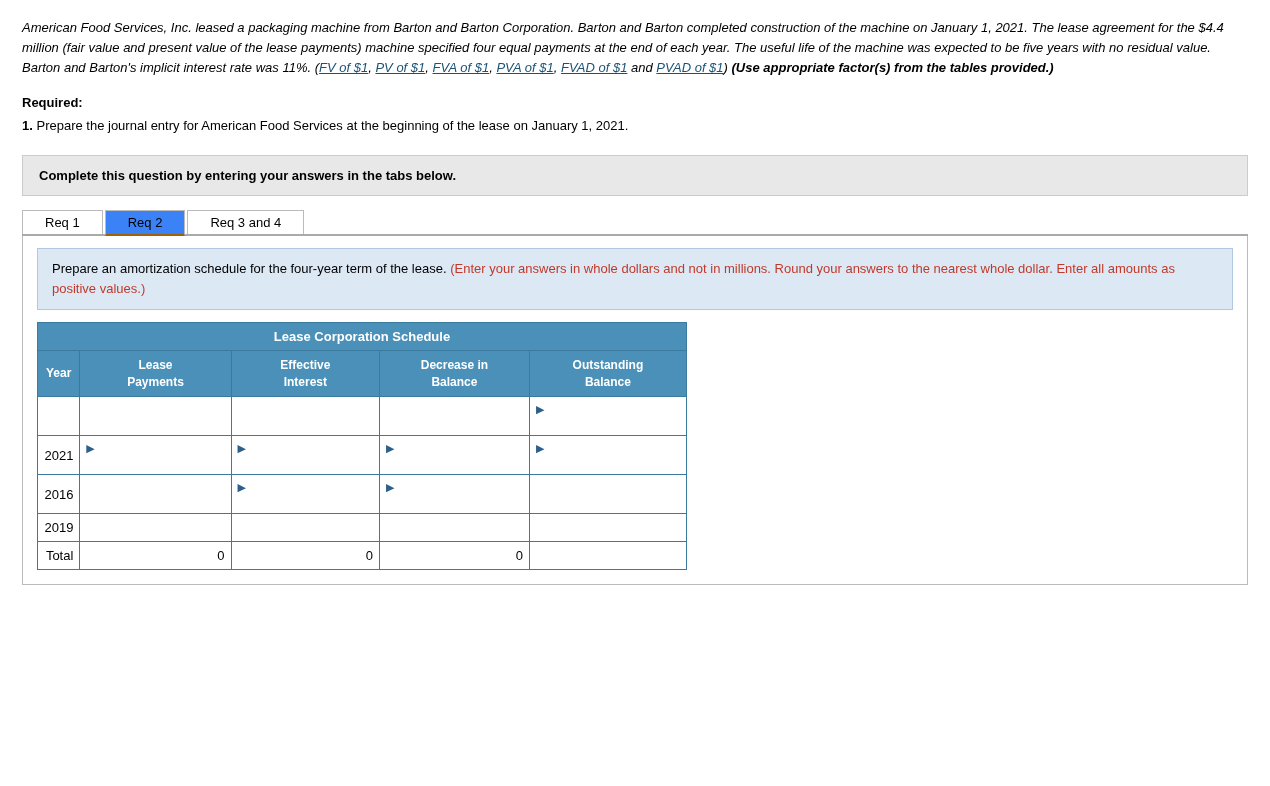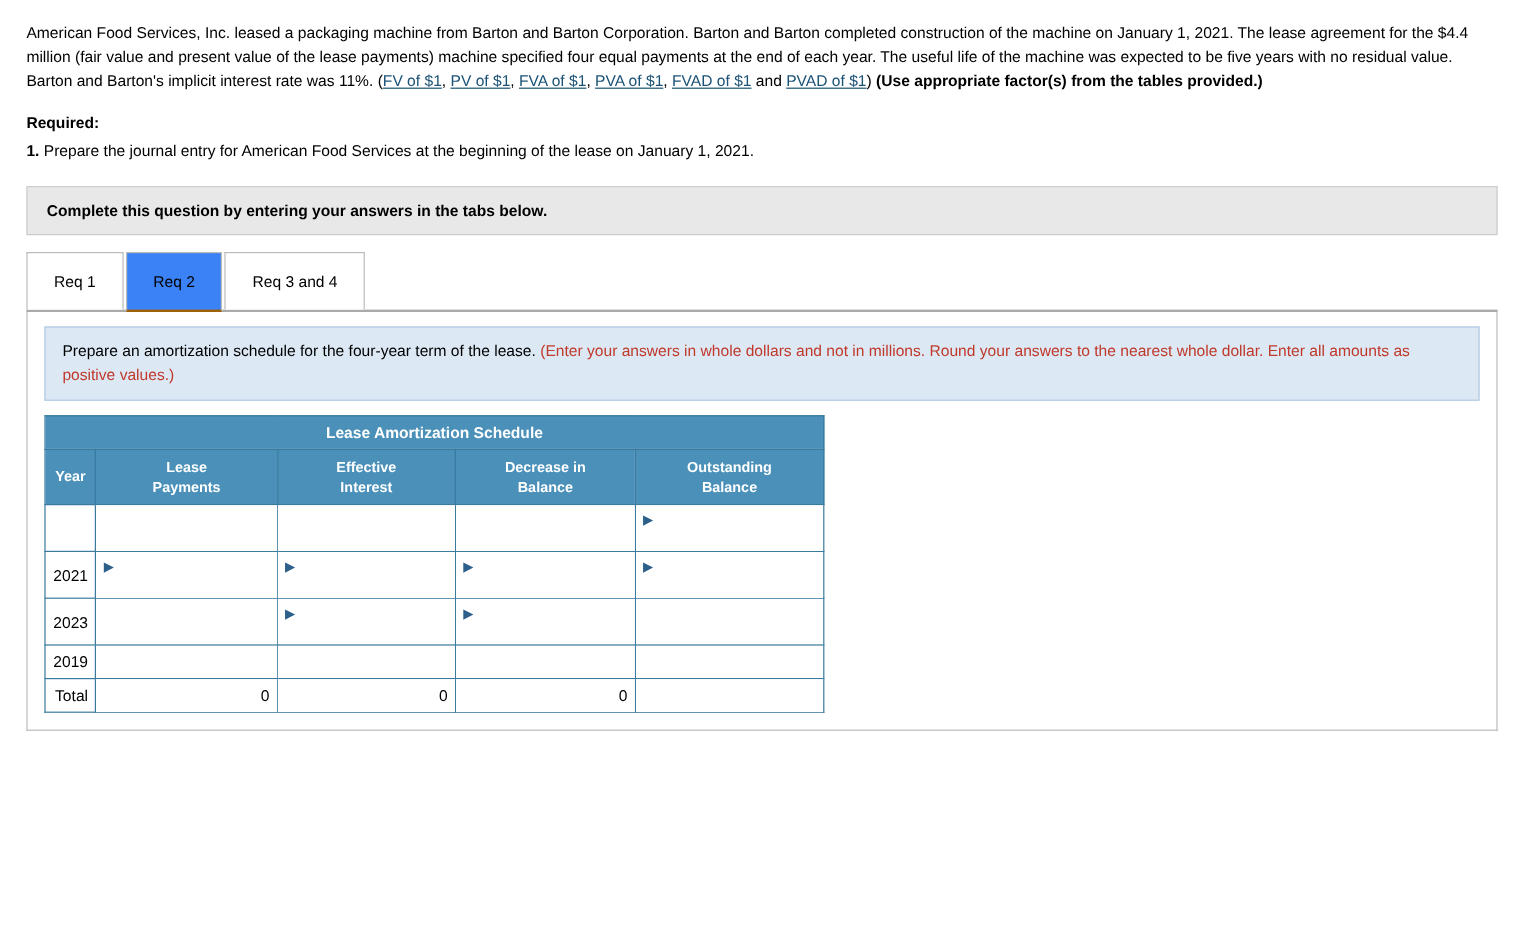--- a/index.html
+++ b/index.html
@@ -8,20 +8,21 @@
       font-size: 13px;
       background: #fff;
       color: #000;
       padding: 18px 22px;
       width: 1270px;
       min-height: 786px;
     }
     .intro-text {
       line-height: 1.55;
       margin-bottom: 14px;
+      font-style: italic;
     }
     .intro-text a {
       color: #1a5276;
       text-decoration: underline;
     }
     .intro-text strong {
       font-weight: bold;
     }
     .required-section {
       margin-bottom: 18px;
@@ -42,21 +43,21 @@
       font-size: 13px;
     }
     .tabs-row {
       display: flex;
       border-bottom: 2px solid #aaa;
       margin-bottom: 0;
     }
     .tab {
       border: 1px solid #bbb;
       border-bottom: none;
-      padding: 16px 22px;
+      padding: 4px 22px;
       background: #fff;
       cursor: pointer;
       font-size: 13px;
       margin-right: 2px;
     }
     .tab.active {
       background: #3b82f6;
       border-bottom: 2px solid #a16207;
       margin-bottom: -2px;
       z-index: 1;
@@ -176,21 +177,21 @@
 <div class="tab-content">
 
   <div class="instructions-box">
     <span>Prepare an amortization schedule for the four-year term of the lease. </span><span class="red-text">(Enter your answers in whole dollars and not in millions. Round your answers to the nearest whole dollar. Enter all amounts as positive values.)</span>
   </div>
 
   <div class="amort-table-wrapper">
     <table class="amort-table">
       <thead>
         <tr>
-          <td colspan="5" class="table-title">Lease Amortization Schedule</td>
+          <td colspan="5" class="table-title">Lease Corporation Schedule</td>
         </tr>
         <tr>
           <th>Year</th>
           <th>Lease<br>Payments</th>
           <th>Effective<br>Interest</th>
           <th>Decrease in<br>Balance</th>
           <th>Outstanding<br>Balance</th>
         </tr>
       </thead>
       <tbody>
@@ -221,21 +222,21 @@
             <input type="text" value="" style="">
           </td>
           <td class="input-cell">
             <span class="arrow-indicator">▶</span>
             <input type="text" value="" style="">
           </td>
         </tr>
 
 
         <tr>
-          <td class="year-col">2023</td>
+          <td class="year-col">2016</td>
           <td class="input-cell">
             <input type="text" value="" style="">
           </td>
           <td class="input-cell">
             <span class="arrow-indicator">▶</span>
             <input type="text" value="" style="">
           </td>
           <td class="input-cell">
             <span class="arrow-indicator">▶</span>
             <input type="text" value="" style="">

